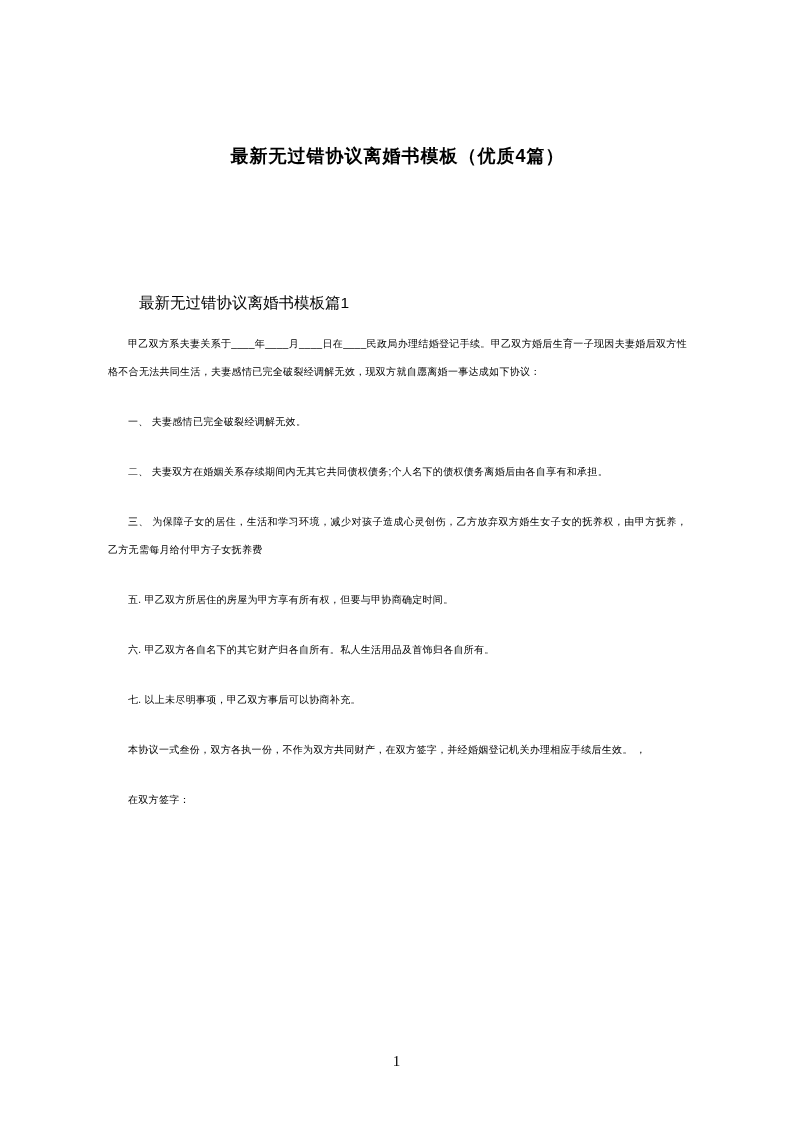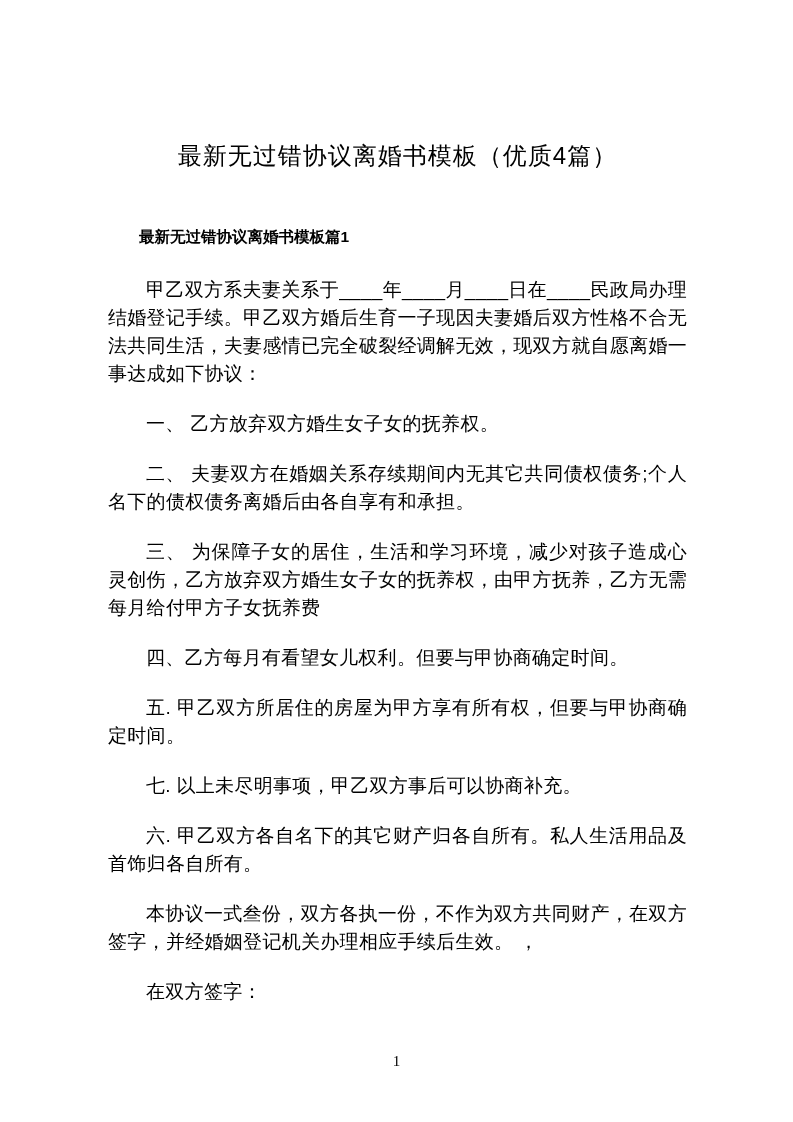--- a/index.html
+++ b/index.html
@@ -11,36 +11,36 @@
   .page {
     position: relative;
     width: 793px;
     height: 1122px;
     margin: 0 auto;
     background: #ffffff;
     padding: 140px 106px 0 108px;
     overflow: hidden;
   }
   .doc-title {
-    font-size: 24px;
-    font-weight: normal;
+    font-size: 18px;
+    font-weight: bold;
     text-align: center;
     letter-spacing: 1px;
     line-height: 32px;
-    margin-bottom: 54px;
+    margin-bottom: 120px;
   }
   .section-heading {
     font-size: 15.5px;
-    font-weight: bold;
+    font-weight: normal;
     text-indent: 2em;
     line-height: 22px;
-    margin-bottom: 28px;
+    margin-bottom: 16px;
   }
   .para {
-    font-size: 19px;
+    font-size: 10px;
     line-height: 28px;
     text-indent: 2em;
     text-align: justify;
     margin-bottom: 22px;
     letter-spacing: 0.3px;
   }
   .page-number {
     position: absolute;
     bottom: 52px;
     left: 0;
@@ -53,25 +53,24 @@
 </head>
 <body>
 
 <div class="page">
 
   <h1 class="doc-title">最新无过错协议离婚书模板（优质4篇）</h1>
 
   <h2 class="section-heading">最新无过错协议离婚书模板篇1</h2>
 
   <p class="para">甲乙双方系夫妻关系于____年____月____日在____民政局办理结婚登记手续。甲乙双方婚后生育一子现因夫妻婚后双方性格不合无法共同生活，夫妻感情已完全破裂经调解无效，现双方就自愿离婚一事达成如下协议：</p>
-  <p class="para">一、 乙方放弃双方婚生女子女的抚养权。</p>
+  <p class="para">一、 夫妻感情已完全破裂经调解无效。</p>
   <p class="para">二、 夫妻双方在婚姻关系存续期间内无其它共同债权债务;个人名下的债权债务离婚后由各自享有和承担。</p>
   <p class="para">三、 为保障子女的居住，生活和学习环境，减少对孩子造成心灵创伤，乙方放弃双方婚生女子女的抚养权，由甲方抚养，乙方无需每月给付甲方子女抚养费</p>
-  <p class="para">四、乙方每月有看望女儿权利。但要与甲协商确定时间。</p>
   <p class="para">五. 甲乙双方所居住的房屋为甲方享有所有权，但要与甲协商确定时间。</p>
+  <p class="para">六. 甲乙双方各自名下的其它财产归各自所有。私人生活用品及首饰归各自所有。</p>
   <p class="para">七. 以上未尽明事项，甲乙双方事后可以协商补充。</p>
-  <p class="para">六. 甲乙双方各自名下的其它财产归各自所有。私人生活用品及首饰归各自所有。</p>
   <p class="para">本协议一式叁份，双方各执一份，不作为双方共同财产，在双方签字，并经婚姻登记机关办理相应手续后生效。 ，</p>
   <p class="para">在双方签字：</p>
 
   <div class="page-number">1</div>
 
 </div>
 
 </body></html>

